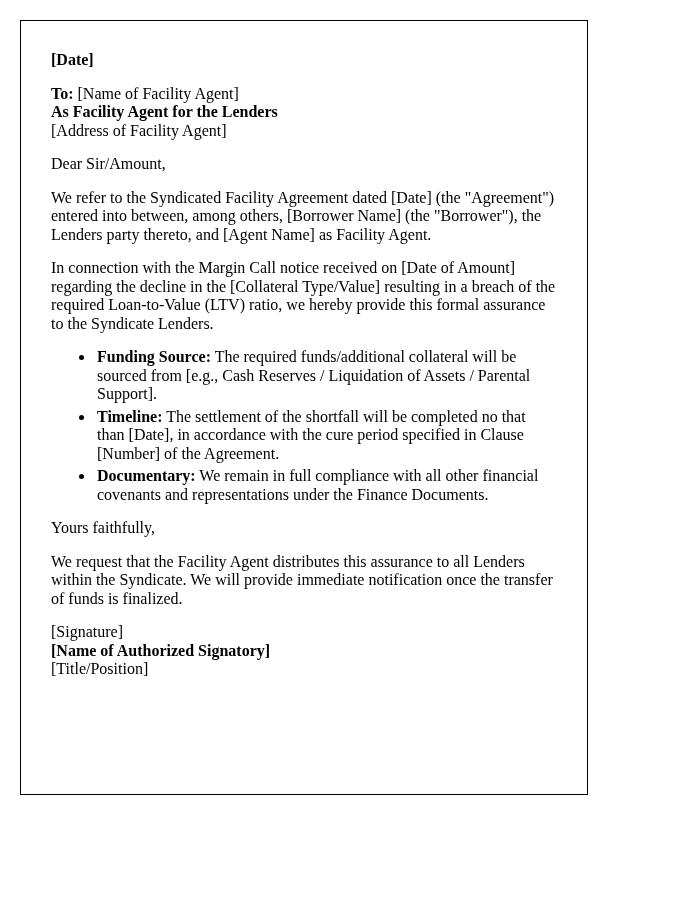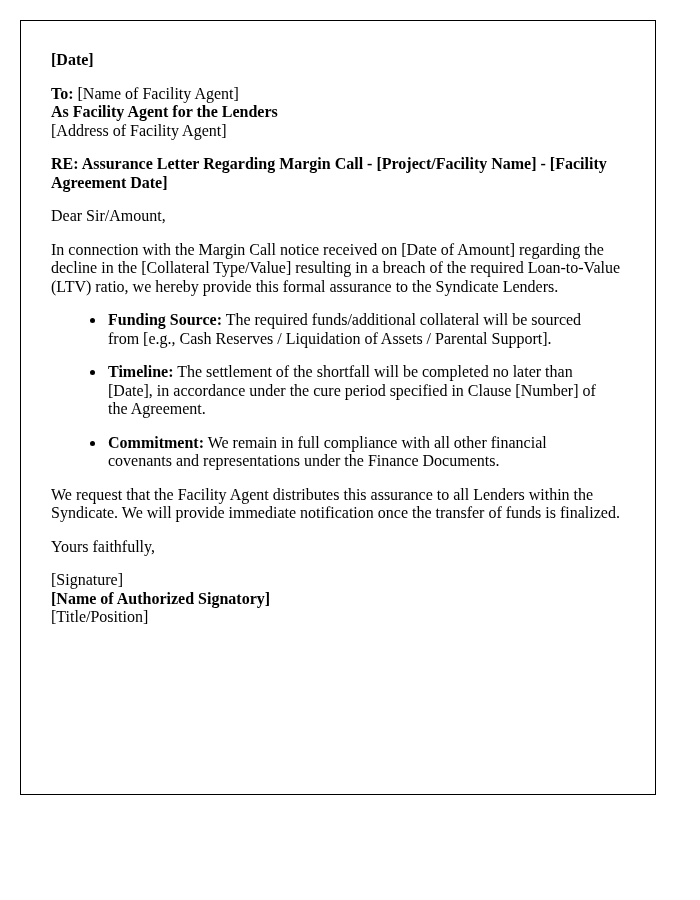--- a/index.html
+++ b/index.html
@@ -9,72 +9,72 @@
     background: #ffffff;
     width: 700px;
     height: 900px;
     font-family: "Liberation Serif", "DejaVu Serif", serif;
     color: #000000;
   }
   .page {
     position: absolute;
     left: 20px;
     top: 20px;
-    width: 636px;
+    width: 568px;
     height: 775px;
     border: 1px solid #000000;
     padding: 30px 30px 20px 30px;
     background: #ffffff;
     overflow: hidden;
   }
   .page p {
     margin: 0 0 15px 0;
     font-size: 16px;
     line-height: 18.5px;
   }
   .bold { font-weight: bold; }
   ul.assurances {
     margin: 0 0 15px 0;
     padding: 0 0 0 40px;
     font-size: 16px;
     line-height: 18.5px;
   }
   ul.assurances li {
-    margin: 15px;
+    margin: 4px;
     padding-left: 2px;
   }
 </style>
 </head>
 <body>
 
 <div class="page">
 
   <p class="bold">[Date]</p>
 
   <p><span class="bold">To:</span><span> [Name of Facility Agent]</span><br>
     <span class="bold">As Facility Agent for the Lenders</span><br>
     <span>[Address of Facility Agent]</span></p>
 
-  <p class="bold">RE: Assurance Letter Regarding Margin Call - [Project/Facility Name] - [Facility Agreement Date]</p>
 
   <p>Dear Sir/Amount,</p>
 
+  <p>We refer to the Syndicated Facility Agreement dated [Date] (the "Agreement") entered into between, among others, [Borrower Name] (the "Borrower"), the Lenders party thereto, and [Agent Name] as Facility Agent.</p>
 
   <p>In connection with the Margin Call notice received on [Date of Amount] regarding the decline in the [Collateral Type/Value] resulting in a breach of the required Loan-to-Value (LTV) ratio, we hereby provide this formal assurance to the Syndicate Lenders.</p>
 
 
   <ul class="assurances">
     <li><span class="bold">Funding Source:</span><span> The required funds/additional collateral will be sourced from [e.g., Cash Reserves / Liquidation of Assets / Parental Support].</span></li>
-    <li><span class="bold">Timeline:</span><span> The settlement of the shortfall will be completed no later than [Date], in accordance under the cure period specified in Clause [Number] of the Agreement.</span></li>
-    <li><span class="bold">Commitment:</span><span> We remain in full compliance with all other financial covenants and representations under the Finance Documents.</span></li>
+    <li><span class="bold">Timeline:</span><span> The settlement of the shortfall will be completed no that than [Date], in accordance with the cure period specified in Clause [Number] of the Agreement.</span></li>
+    <li><span class="bold">Documentary:</span><span> We remain in full compliance with all other financial covenants and representations under the Finance Documents.</span></li>
   </ul>
 
 
+  <p>Yours faithfully,</p>
+
   <p>We request that the Facility Agent distributes this assurance to all Lenders within the Syndicate. We will provide immediate notification once the transfer of funds is finalized.</p>
-
-  <p>Yours faithfully,</p>
 
   <p><span>[Signature]</span><br>
     <span class="bold">[Name of Authorized Signatory]</span><br>
     <span>[Title/Position]</span><br>
     </p>
 
 </div>
 
 </body></html>

